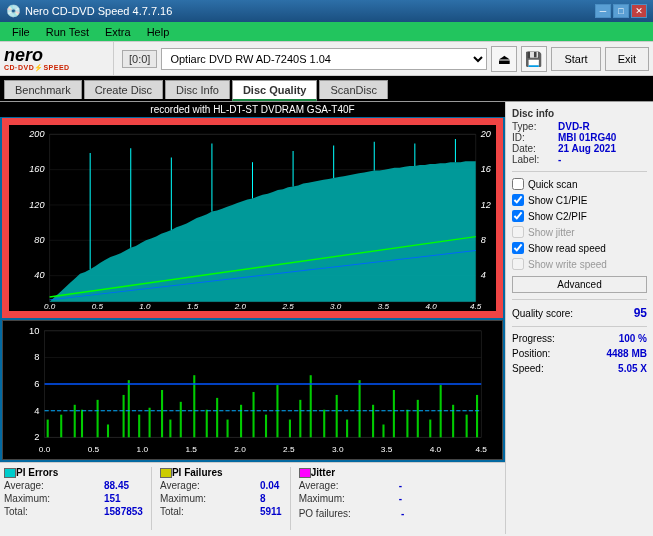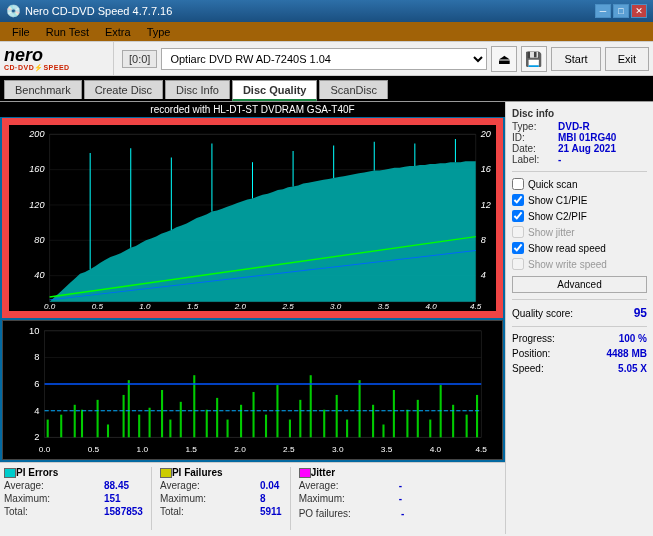--- a/index.html
+++ b/index.html
@@ -6,21 +6,21 @@
     body { width: 653px; height: 536px; font-family: 'Segoe UI', Tahoma, Arial, sans-serif; font-size: 11px; background: #f0f0f0; overflow: hidden; }
     
     
     .title-bar { background: linear-gradient(to bottom, #2d6fa8, #1a4f80); color: white; height: 22px; display: flex; align-items: center; justify-content: space-between; padding: 0 6px; font-size: 11px; }
     .title-bar-left { display: flex; align-items: center; gap: 4px; }
     .title-bar-right { display: flex; gap: 2px; }
     .title-btn { width: 16px; height: 14px; background: #5a9fd4; border: 1px solid #4a8fc4; color: white; font-size: 9px; display: flex; align-items: center; justify-content: center; cursor: pointer; }
     .title-btn.close { background: #c04040; }
     
     
-    .menu-bar { background: #a16207; height: 20px; display: flex; align-items: center; padding: 0 4px; border-bottom: 1px solid #ccc; }
+    .menu-bar { background: #22c55e; height: 20px; display: flex; align-items: center; padding: 0 4px; border-bottom: 1px solid #ccc; }
     .menu-item { padding: 2px 8px; font-size: 11px; cursor: pointer; color: #000; }
     
     
     .toolbar { background: #f0f0f0; height: 34px; display: flex; align-items: center; padding: 2px 4px; gap: 4px; border-bottom: 1px solid #ccc; }
     .drive-select { display: flex; align-items: center; gap: 4px; flex: 1; }
     .drive-label { background: #e8e8e8; border: 1px solid #aaa; padding: 2px 6px; font-size: 11px; color: #333; white-space: nowrap; }
     .drive-combo { border: 1px solid #aaa; background: white; padding: 2px 4px; font-size: 11px; flex: 1; height: 22px; }
     .toolbar-icon-btn { width: 26px; height: 26px; border: 1px solid #aaa; background: #f5f5f5; display: flex; align-items: center; justify-content: center; cursor: pointer; font-size: 14px; }
     .btn-start { background: #f0f0f0; border: 1px solid #aaa; padding: 3px 12px; font-size: 11px; cursor: pointer; height: 24px; }
     
@@ -81,21 +81,21 @@
     <div class="title-btn">─</div>
     <div class="title-btn">□</div>
     <div class="title-btn close">✕</div>
   </div>
 </div>
 
 <div class="menu-bar">
   <span class="menu-item">File</span>
   <span class="menu-item">Run Test</span>
   <span class="menu-item">Extra</span>
-  <span class="menu-item">Type</span>
+  <span class="menu-item">Help</span>
 </div>
 
 <div class="toolbar">
 
   <div class="nero-logo" style="width:110px; border-right:1px solid #ccc; margin-right:4px; padding-right:4px;">
     <div>
       <div style="font-size:18px; font-weight:bold; font-style:italic; color:black; line-height:1;">nero</div>
       <div style="font-size:7px; color:#cc2200; font-weight:bold; letter-spacing:0.5px;">CD·DVD⚡SPEED</div>
     </div>
   </div>

